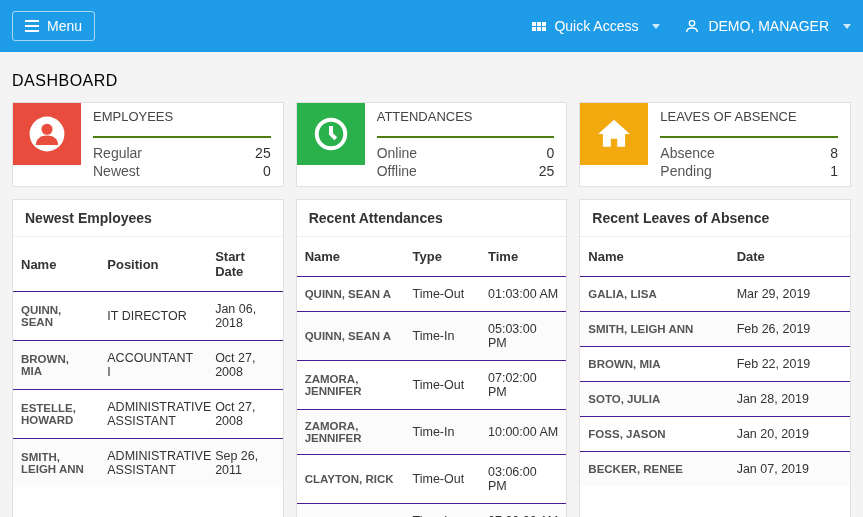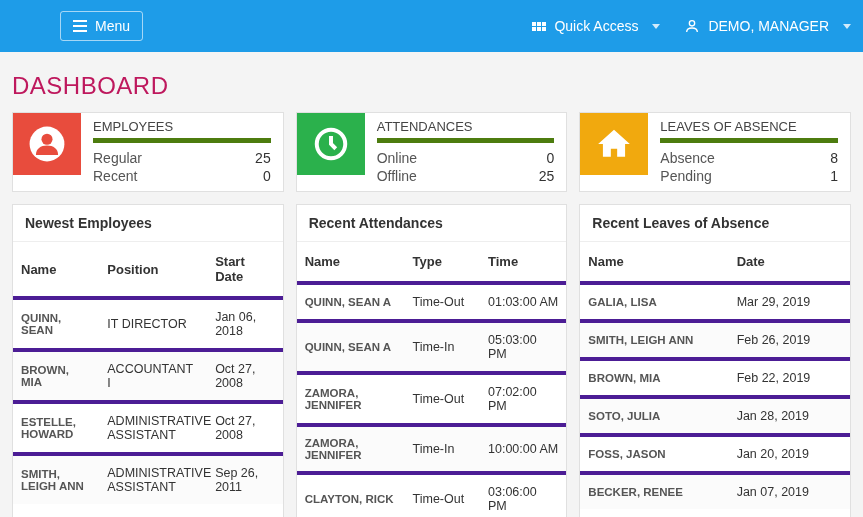--- a/index.html
+++ b/index.html
@@ -1,55 +1,55 @@
 <!DOCTYPE html>
 <html><head>
 <meta charset="utf-8">
 <style>
   * { box-sizing: border-box; }
   html, body { margin:0; padding:0; font-family: "Helvetica Neue", Arial, sans-serif; background:#f4f4f4; color:#333; }
   body { width:863px; height:517px; overflow:hidden; }
 
   
   .topbar { background:#1e9ce8; height:52px; display:flex; align-items:center; padding:0 12px; color:#fff; justify-content:space-between; }
-  .menu-btn { display:flex; align-items:center; gap:8px; border:1px solid rgba(255,255,255,0.6); border-radius:3px; padding:6px 12px; font-size:14px; cursor:pointer;margin-left:48px; }
+  .menu-btn { display:flex; align-items:center; gap:8px; border:1px solid rgba(255,255,255,0.6); border-radius:3px; padding:6px 12px; font-size:14px; cursor:pointer; }
   .hamburger { display:inline-flex; flex-direction:column; gap:3px; }
   .hamburger span { display:block; width:14px; height:2px; background:#fff; }
   .top-right { display:flex; align-items:flex-start; gap:24px; font-size:14px; }
   .top-item { display:flex; align-items:center; gap:8px; cursor:pointer; }
   .caret { display:inline-block; width:0; height:0; border-left:4px solid transparent; border-right:4px solid transparent; border-top:5px solid #fff; margin-left:6px; opacity:0.8; }
   .grid-icon { display:inline-grid; grid-template-columns:repeat(3,4px); grid-template-rows:repeat(2,4px); gap:1px; }
   .grid-icon span { background:#fff; width:4px; height:4px; }
 
   
   .page { padding:12px; }
-  h1.page-title { margin:8px 0 12px 0; font-weight:400; letter-spacing:0.5px; color:#be185d; font-size:24px; }
+  h1.page-title { margin:8px 0 12px 0; font-weight:400; letter-spacing:0.5px; color:#000000; font-size:16px; }
 
   .cards-row { display:flex; gap:12px; }
   .card { flex:1; background:#fff; border:1px solid #e0e0e0; display:flex; }
   .card-icon { width:68px; height:62px; display:flex; align-items:center; justify-content:center; }
   .card-body { flex:1; padding:6px 12px 6px 12px; }
-  .card-title { font-size:13px; color:#444; margin:0 0 6px 0; border-bottom:5px solid #4d7c0f; padding-bottom:4px; }
+  .card-title { font-size:13px; color:#444; margin:0 0 6px 0; border-bottom:2px solid #4d7c0f; padding-bottom:12px; }
   .card-stats { font-size:14px; color:#555; }
   .stat-row { display:flex; justify-content:space-between; line-height:1.3; }
   .stat-row .v { color:#333; }
 
   .red { background:#e84c3d; }
   .green { background:#2bb14c; }
   .yellow { background:#f1a90e; }
 
   
   .panels-row { display:flex; gap:12px; margin-top:12px; }
   .panel { flex:1; background:#fff; border:1px solid #e0e0e0; }
   .panel-header { padding:10px 12px; font-size:14px; font-weight:bold; border-bottom:1px solid #eee; color:#333; }
   .panel-body { max-height:300px; overflow:hidden; }
 
   table { width:100%; border-collapse:collapse; table-layout:fixed; }
   thead th { text-align:left; font-size:13px; font-weight:bold; color:#333; padding:12px 8px; }
-  tbody td { font-size:12.5px; padding:10px 8px; border-top:4px solid #4c1d95; vertical-align:middle; }
+  tbody td { font-size:12.5px; padding:10px 8px; border-top:1px solid #4c1d95; vertical-align:middle; }
   td.name-cell { font-weight:bold; color:#555; font-size:11.5px; }
   tbody tr:nth-child(even) { background:#fbfbfb; }
 
   .panel.emp thead th:nth-child(1){width:32%}
   .panel.emp thead th:nth-child(2){width:40%}
   .panel.emp thead th:nth-child(3){width:28%}
 
   .panel.att thead th:nth-child(1){width:40%}
   .panel.att thead th:nth-child(2){width:28%}
   .panel.att thead th:nth-child(3){width:32%}
@@ -108,21 +108,21 @@
           </svg>
       </div>
       <div class="card-body">
         <div class="card-title">EMPLOYEES</div>
         <div class="card-stats">
           <div class="stat-row">
               <span>Regular</span>
               <span class="v">25</span>
             </div>
           <div class="stat-row">
-              <span>Recent</span>
+              <span>Newest</span>
               <span class="v">0</span>
             </div>
         </div>
       </div>
     </div>
 
     <div class="card">
       <div class="card-icon green">
         <svg width="38" height="38" viewBox="0 0 24 24" fill="none" stroke="#fff" stroke-width="2.5">
             <circle cx="12" cy="12" r="9"></circle>

